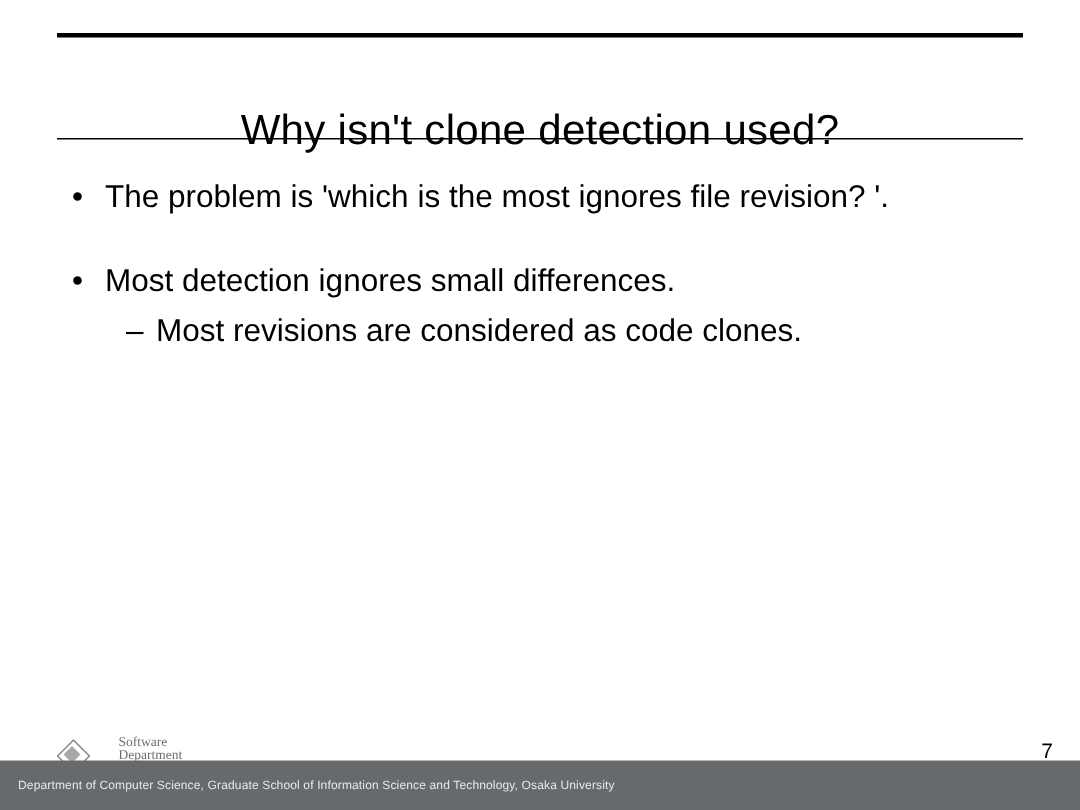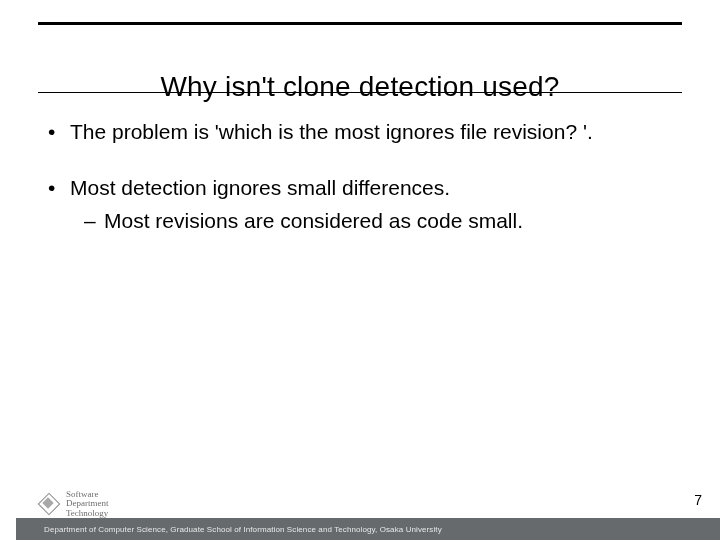--- a/index.html
+++ b/index.html
@@ -76,40 +76,40 @@
     flex: 0 0 20px;
   }
   .page-num {
     position: absolute;
     right: 18px;
     bottom: 32px;
     font-size: 14px;
   }
   .footer-bar {
     position: absolute;
-    left: 16px;
+    left: 0;
     right: 0;
     bottom: 0;
-    height: 22px;
+    height: 33px;
     background: #666a6d;
     color: #e8e8e8;
     font-size: 8px;
     display: flex;
     align-items: center;
-    padding-left: 28px;
+    padding-left: 12px;
     box-sizing: border-box;
     letter-spacing: 0.1px;
   }
   .logo {
     position: absolute;
     left: 38px;
     bottom: 22px;
     display: flex;
     align-items: center;
-    gap: 6px;
+    gap: 19px;
     opacity: 0.85;
   }
   .logo-mark {
     width: 22px;
     height: 22px;
     position: relative;
   }
   .logo-mark::before,
   .logo-mark::after {
     content: "";
@@ -154,21 +154,21 @@
       <span>The problem is 'which is the most ignores file revision? '.</span>
     </div>
 
     <div class="bullet-row tight">
       <span class="bullet-dot">•</span>
       <span>Most detection ignores small differences.</span>
     </div>
 
     <div class="sub-row">
       <span class="sub-dash">–</span>
-      <span>Most revisions are considered as code small.</span>
+      <span>Most revisions are considered as code clones.</span>
     </div>
 
   </div>
 
   <div class="logo">
     <div class="logo-mark"></div>
     <div class="logo-text">
       <div>Software</div>
       <div>Department</div>
       <div>Technology</div>

